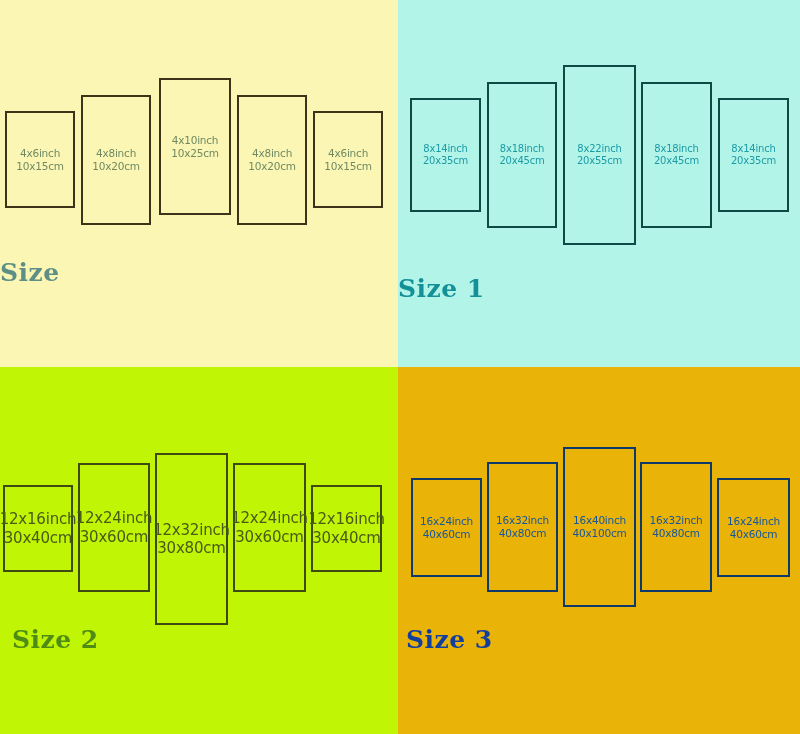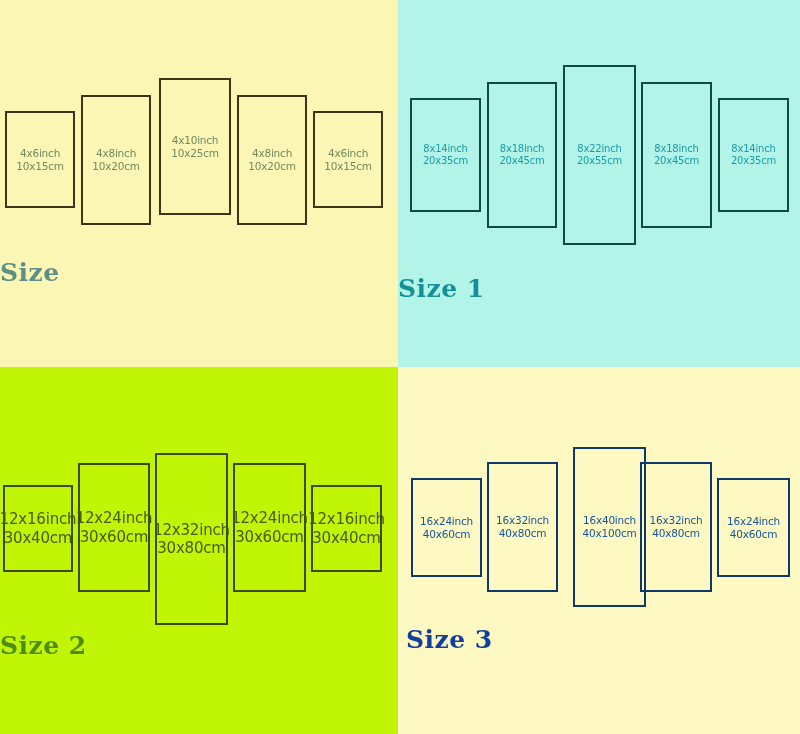--- a/index.html
+++ b/index.html
@@ -66,24 +66,24 @@
   .q-tl .size-title    { color: #5d8f87; top: 258px; }
 
   
   .q-tr                { background: #b2f5e8; }
   .q-tr .panel         { border: 2px solid #0d4a46; color: #1c9aa6; font-size: 10px; }
   .q-tr .size-title    { color: #149099; top: 258px; margin-top: 16px; }
 
   
   .q-bl                { background: #c0f505; }
   .q-bl .panel         { border: 2px solid #3f4a13; color: #4a5a17; font-size: 15px; }
-  .q-bl .size-title    { color: #4e8c14; top: 264px; }
+  .q-bl .size-title    { color: #4e8c14; top: 258px; padding-left: 12px; }
 
   
-  .q-br                { background: #fef9c3; }
+  .q-br                { background: #eab308; }
   .q-br .panel         { border: 2px solid #0d3a6b; color: #15559c; font-size: 10.5px; }
   .q-br .size-title    { color: #123e9e; top: 258px; margin-left: 8px; }
 </style>
 </head>
 <body>
 
 <div id="canvas">
 
   <div class="quadrant q-tl">
     <div class="cluster">
@@ -166,21 +166,21 @@
   <div class="quadrant q-br">
     <div class="cluster">
         <div class="panel" style="left: 13px; top: 111px; width: 71px; height: 99px;">
           <span class="ln">16x24inch</span>
           <span class="ln">40x60cm</span>
         </div>
         <div class="panel" style="left: 89px; top: 95px; width: 71px; height: 130px;">
           <span class="ln">16x32inch</span>
           <span class="ln">40x80cm</span>
         </div>
-        <div class="panel" style="left: 165px; top: 80px; width: 73px; height: 160px; margin-left: 10px;">
+        <div class="panel" style="left: 165px; top: 80px; width: 73px; height: 160px;">
           <span class="ln">16x40inch</span>
           <span class="ln">40x100cm</span>
         </div>
         <div class="panel" style="left: 242px; top: 95px; width: 72px; height: 130px;">
           <span class="ln">16x32inch</span>
           <span class="ln">40x80cm</span>
         </div>
         <div class="panel" style="left: 319px; top: 111px; width: 73px; height: 99px;">
           <span class="ln">16x24inch</span>
           <span class="ln">40x60cm</span>

